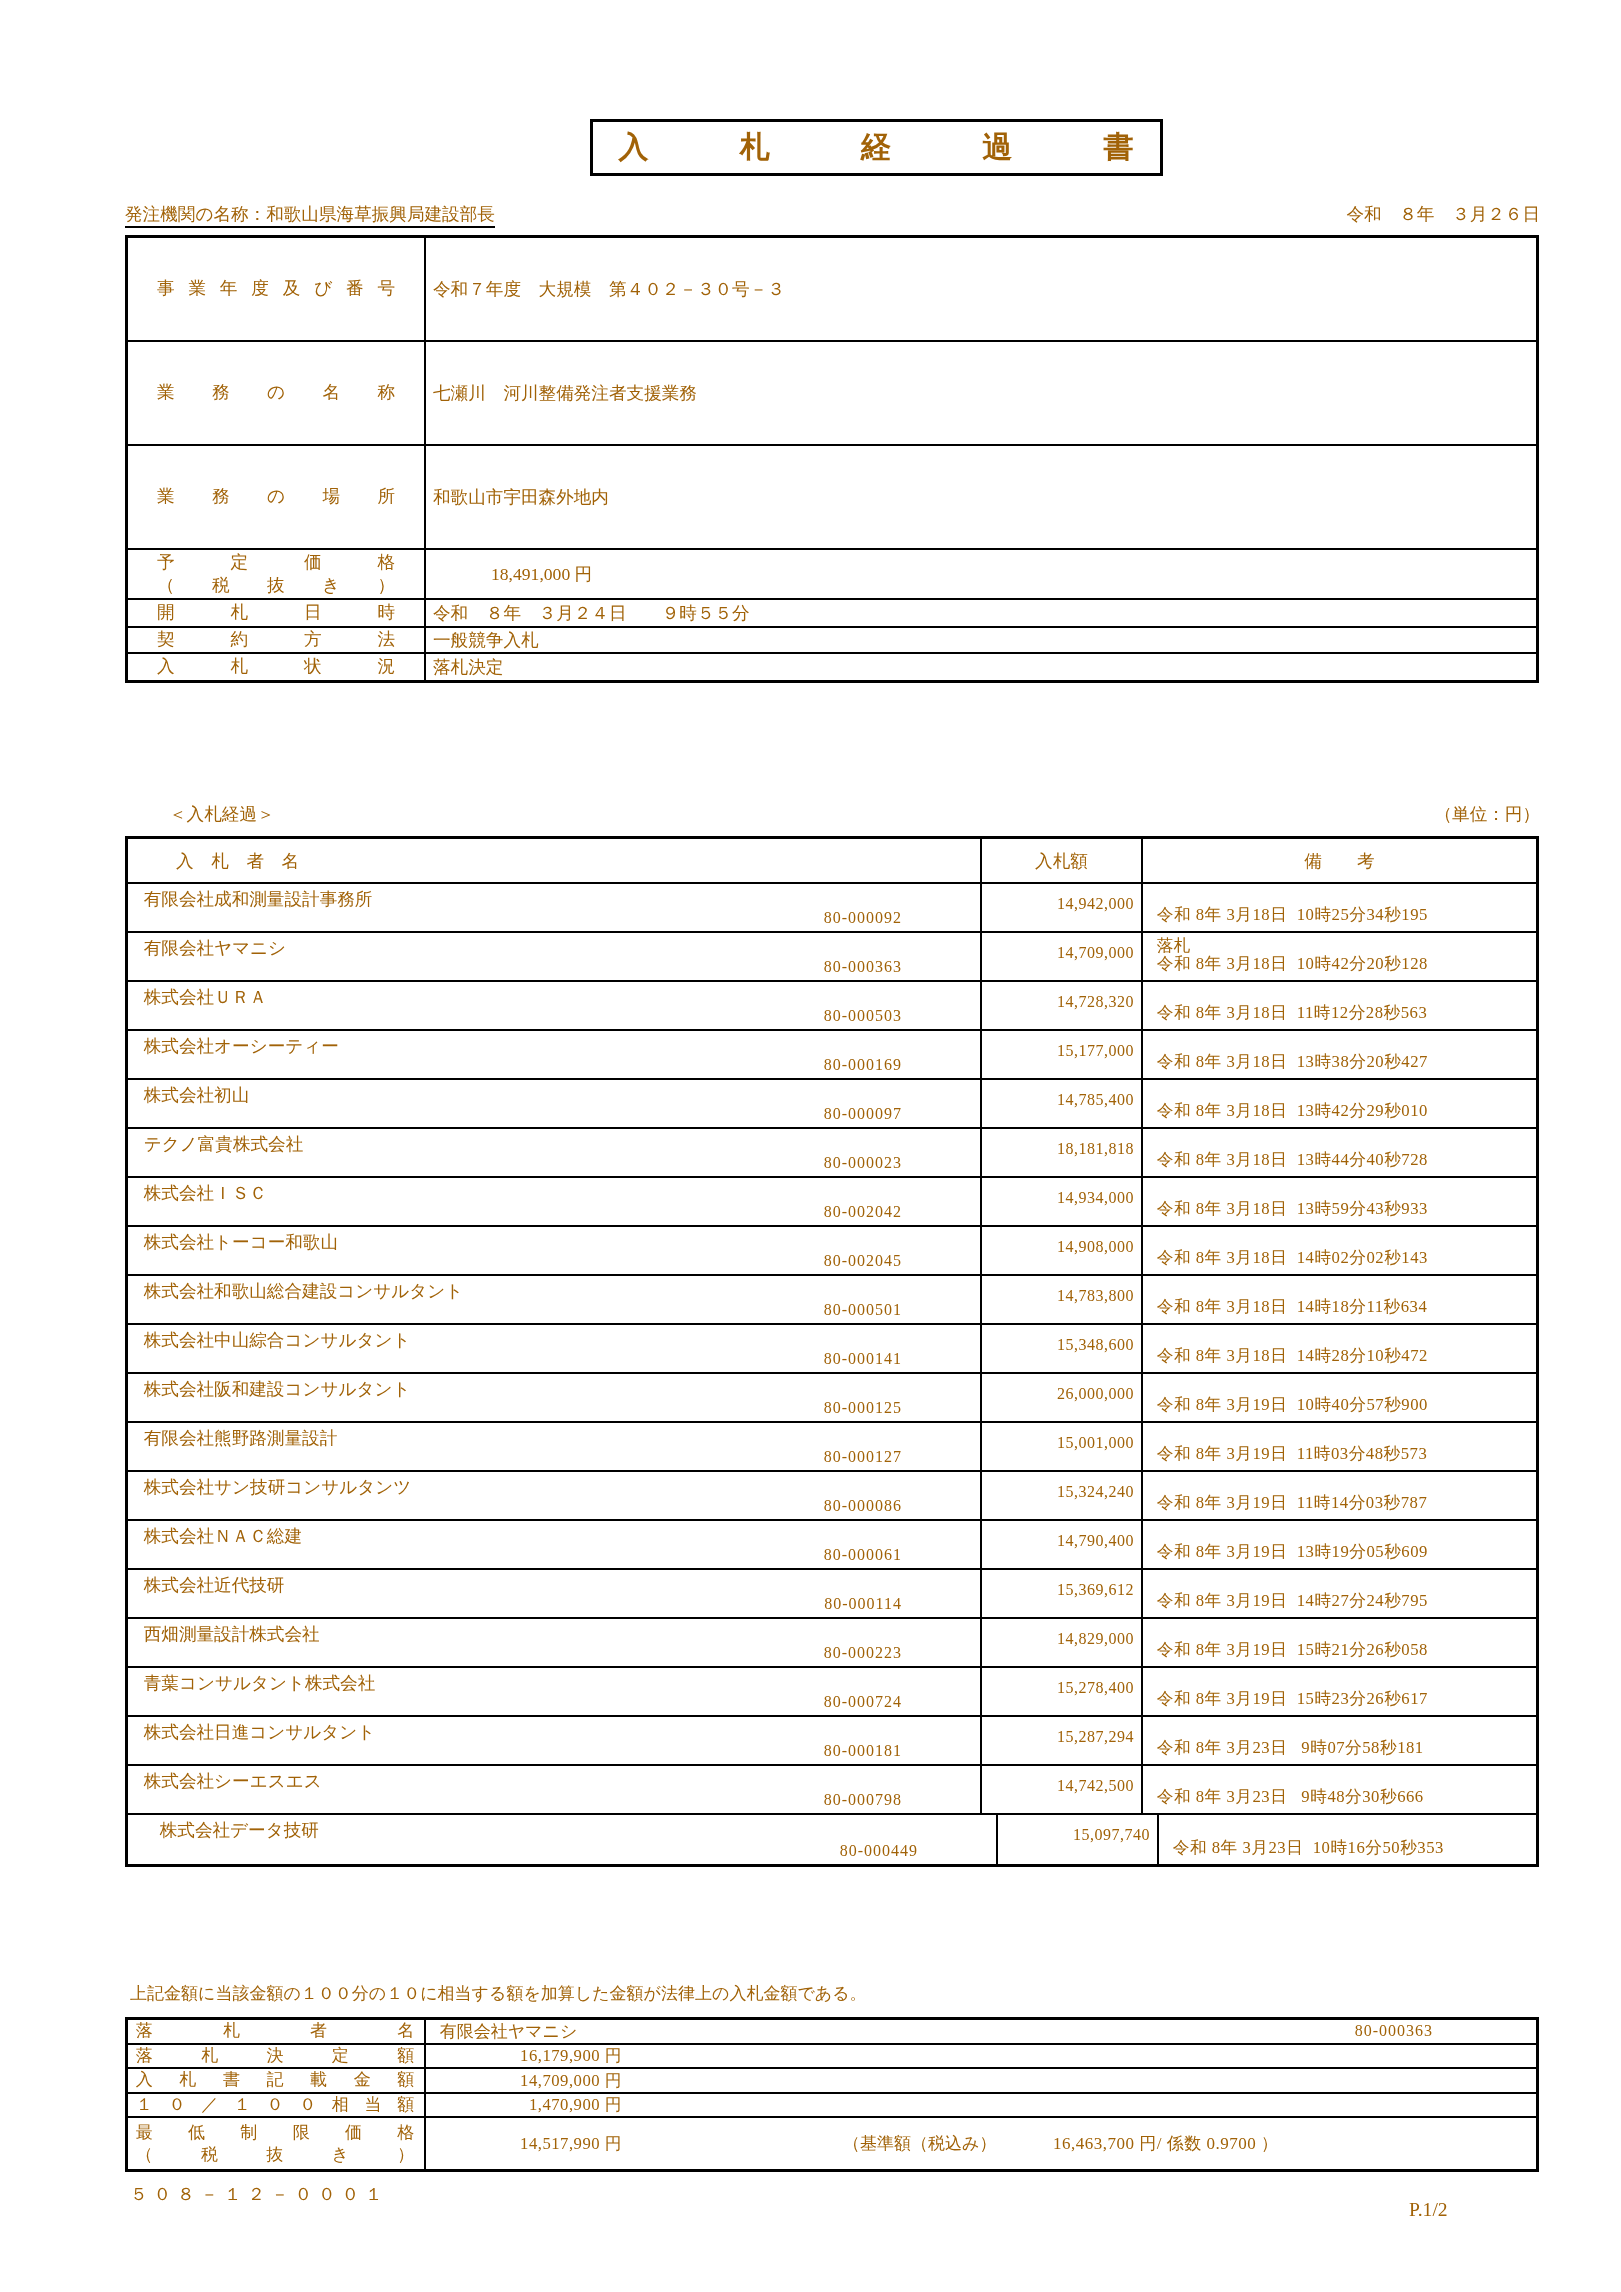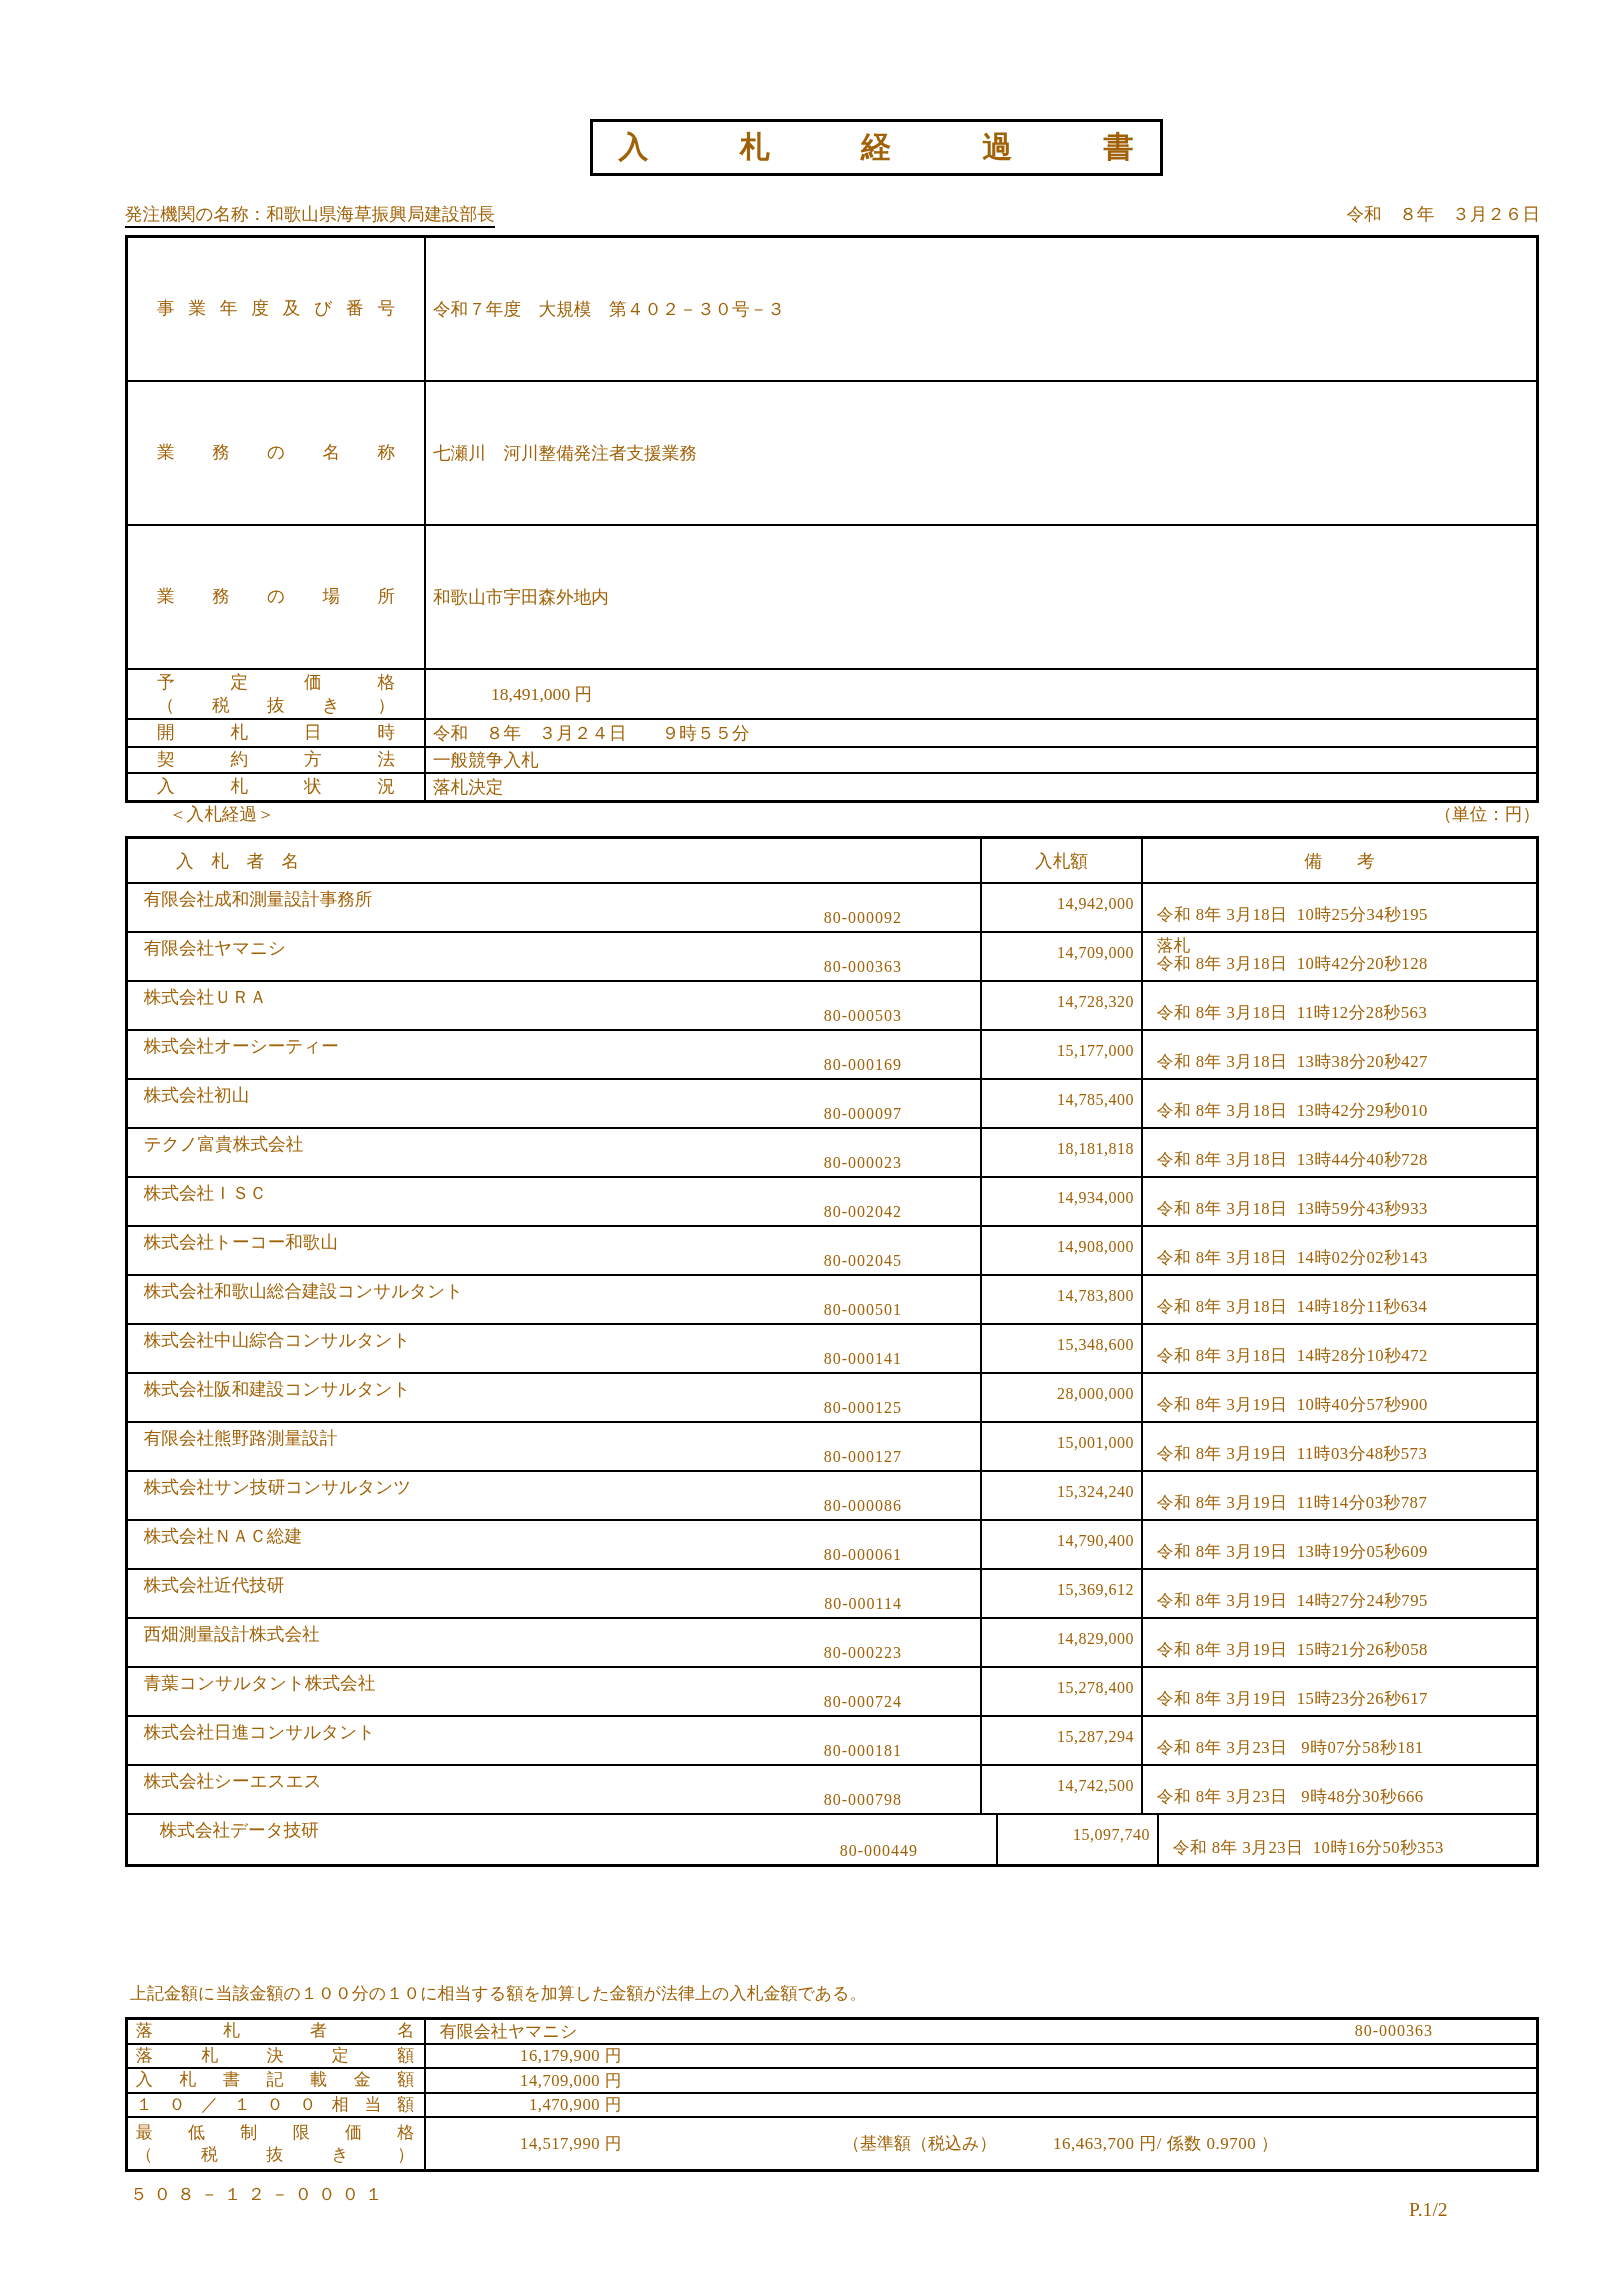--- a/index.html
+++ b/index.html
@@ -30,21 +30,21 @@
   .agency-line .agency-text{border-bottom:2px solid #000;padding-bottom:2px;}
   .doc-date{position:absolute;right:81px;top:202px;font-size:17.6px;white-space:pre;}
 
   
   .info-table{
     position:absolute;left:125px;top:235px;width:1414px;
     border:3.9px solid #000;box-sizing:border-box;background:#fff;
   }
   .irow{display:flex;border-bottom:2.9px solid #000;box-sizing:border-box;}
   .irow:last-child{border-bottom:none;}
-  .irow.h-tall{height:144px;}
+  .irow.h-tall{height:104px;}
   .irow.h-mid{height:50px;}
   .irow.h-s1{height:28px;}
   .irow.h-s2{height:26.5px;}
   .irow.h-s3{height:25.5px;}
   .ilabel{
     width:298px;min-width:298px;border-right:2px solid #000;box-sizing:border-box;
     display:flex;flex-direction:column;justify-content:center;
     padding:0 29px;font-size:17.6px;line-height:23.5px;
   }
   .ival{
@@ -315,21 +315,21 @@
         <span class="ts">令和 8年 3月18日  14時28分10秒472</span>
       </div>
     </div>
 
     <div class="brow">
       <div class="bc-name">
         <span class="nm">株式会社阪和建設コンサルタント</span>
         <span class="code">80-000125</span>
       </div>
       <div class="bc-amt">
-        <span class="amt">28,000,000</span>
+        <span class="amt">26,000,000</span>
       </div>
       <div class="bc-rem">
         <span class="award"></span>
         <span class="ts">令和 8年 3月19日  10時40分57秒900</span>
       </div>
     </div>
 
     <div class="brow">
       <div class="bc-name">
         <span class="nm">有限会社熊野路測量設計</span>

